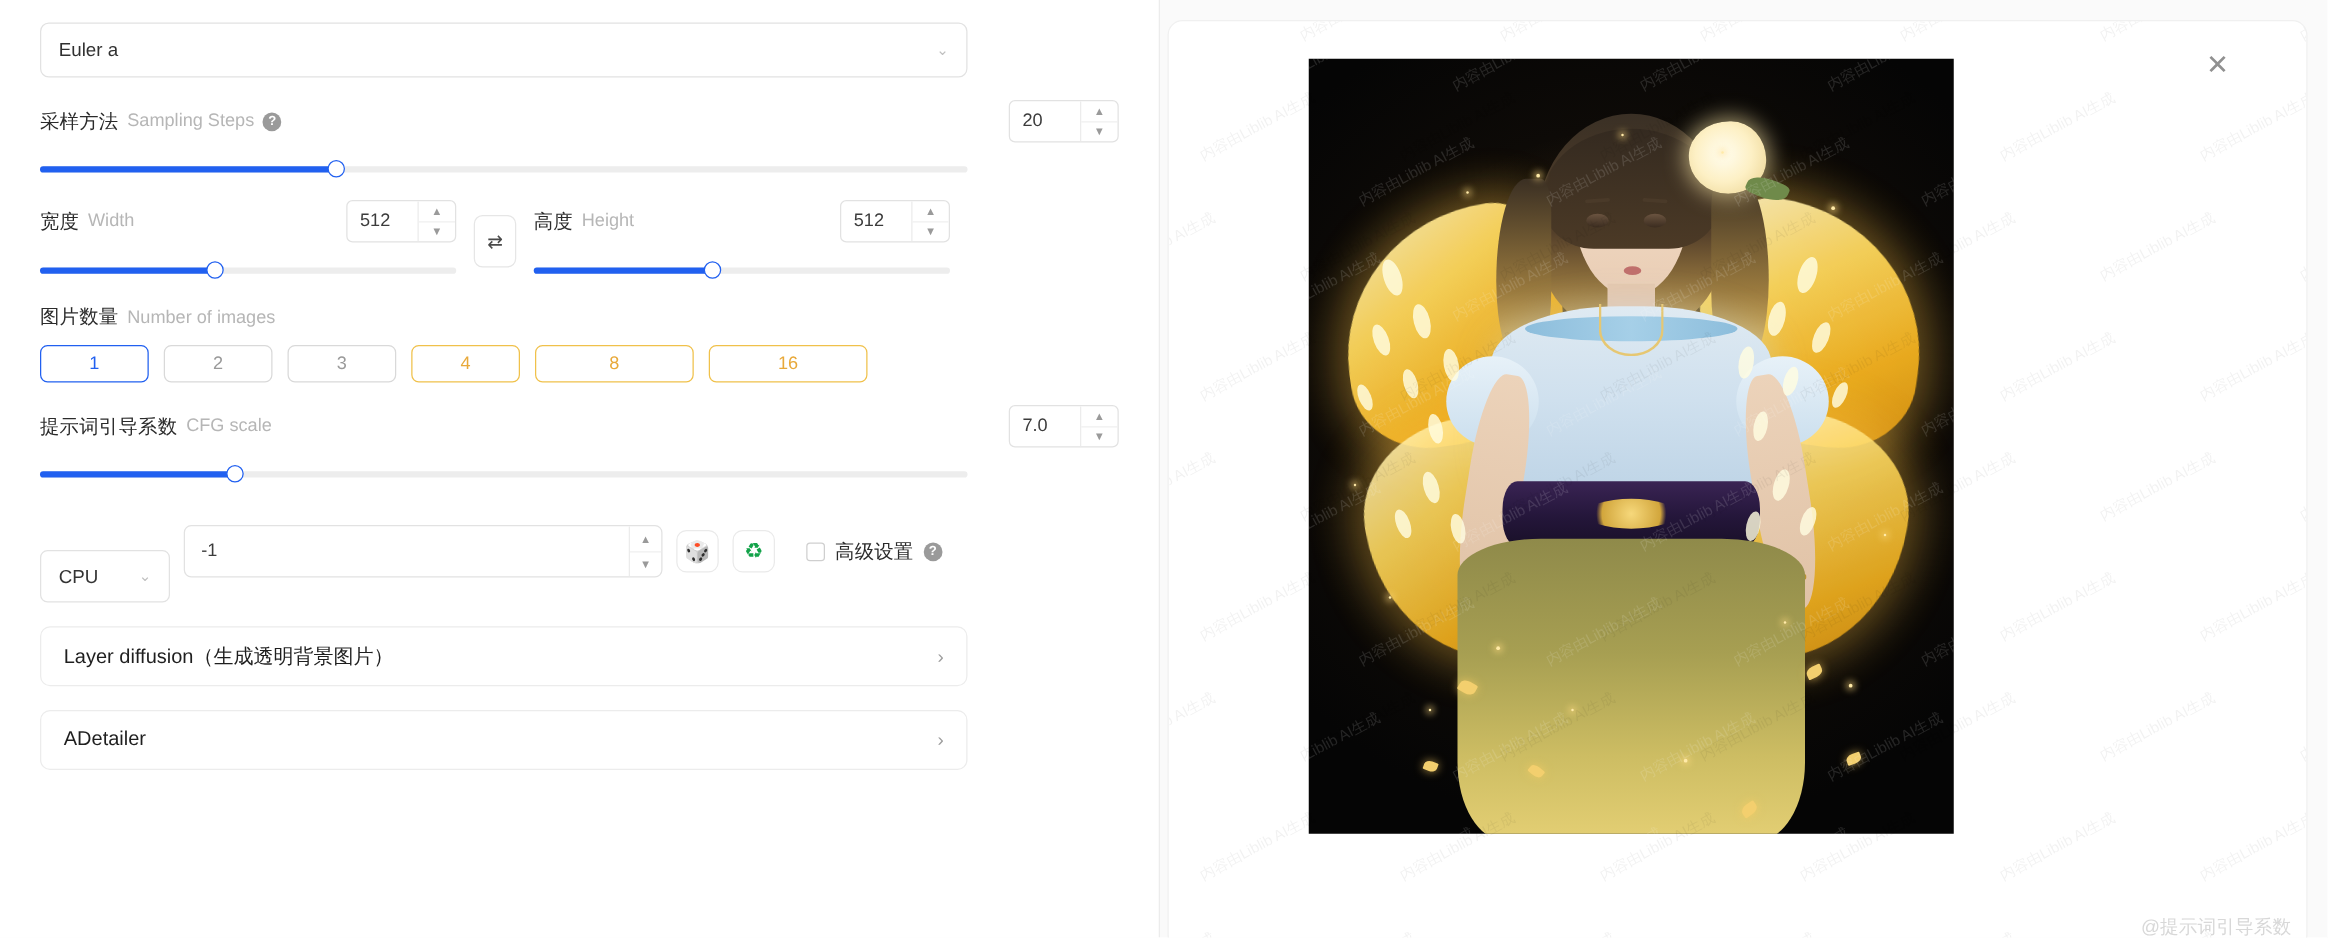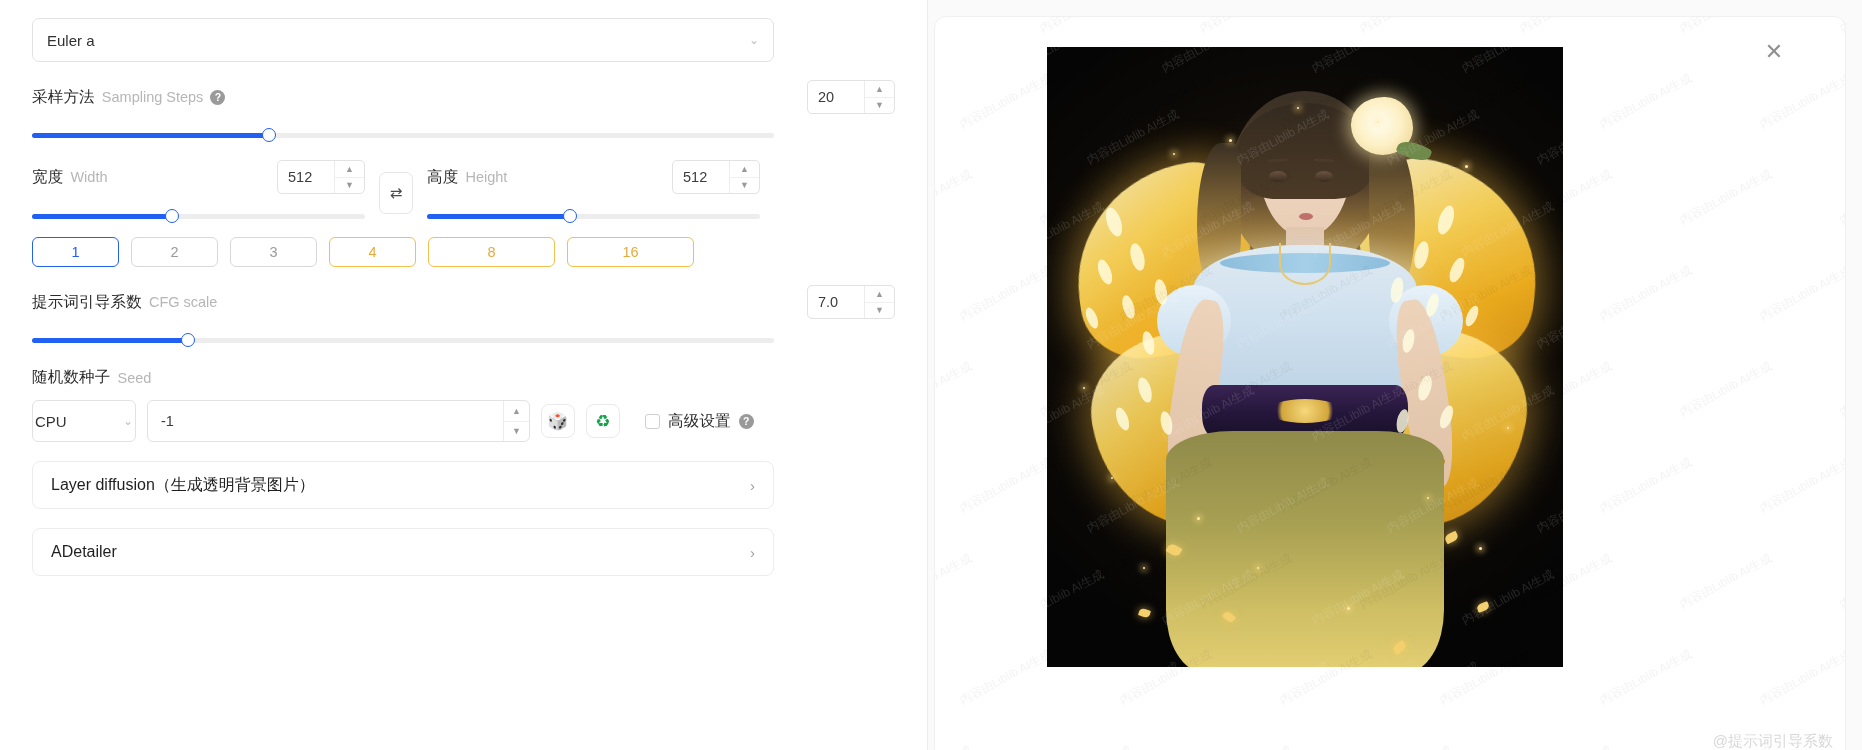--- a/index.html
+++ b/index.html
@@ -98,21 +98,21 @@
     font-size: 14.5px; color: #9a9a9a; cursor: pointer; background: #fff;
   }
   .count-btn.selected { border-color: #2160f0; color: #2160f0; }
   .count-btn.vip { border-color: #f0c14b; color: #e8a93a; }
   .count-btn.vip.wide { width: 127px; }
 
   .seed-row { display: flex; align-items: center; gap: 11px; margin-top: 12px; }
   .cpu-select {
     width: 104px; height: 42px; border: 1px solid #e2e2e2; border-radius: 6px;
     display: flex; align-items: center; justify-content: space-between;
-    padding: 0 2px; font-size: 15px; color: #343434; cursor: pointer; background: #fff;
+    padding: 0 14px; font-size: 15px; color: #343434; cursor: pointer; background: #fff; margin-top: 40px;
   }
   .seed-input {
     flex: 0 0 383px; height: 42px; border: 1px solid #e2e2e2; border-radius: 6px;
     display: flex; align-items: center; background: #fff; overflow: hidden;
   }
   .seed-input input {
     flex: 1; border: none; outline: none; padding-left: 13px;
     font-size: 14.5px; color: #3c3c3c; font-family: inherit; background: transparent;
   }
   .seed-input .spin { height: 100%; width: 26px; }
@@ -342,20 +342,24 @@
             </div>
           </div>
           <div class="slider" style="margin-top:13px;">
             <div class="track"></div>
             <div class="fill" id="height-fill" style="width: 43%;"></div>
             <div class="knob" id="height-knob" style="left: 43%;"></div>
           </div>
         </div>
       </div>
 
+      <div class="field-label" style="margin-top:18px;">
+        <span class="lbl-cn">图片数量</span>
+        <span class="lbl-en">Number of images</span>
+      </div>
       <div class="count-row">
         <div class="count-btn selected">
           <span>1</span>
           </div>
         <div class="count-btn">
           <span>2</span>
           </div>
         <div class="count-btn">
           <span>3</span>
           </div>
@@ -382,24 +386,20 @@
             <span>▼</span>
           </div>
         </div>
       </div>
       <div class="slider" style="margin-top:12px;width:742px;">
         <div class="track"></div>
         <div class="fill" id="cfg-fill" style="width: 21%;"></div>
         <div class="knob" id="cfg-knob" style="left: 21%;"></div>
       </div>
 
-      <div class="field-label" style="margin-top:18px;">
-        <span class="lbl-cn">随机数种子</span>
-        <span class="lbl-en">Seed</span>
-      </div>
       <div class="seed-row">
         <div class="cpu-select">
           <span>CPU</span>
           <span class="chev">⌄</span>
         </div>
         <div class="seed-input">
           <input type="text" value="-1" style="">
           <div class="spin">
             <span>▲</span>
             <span>▼</span>

